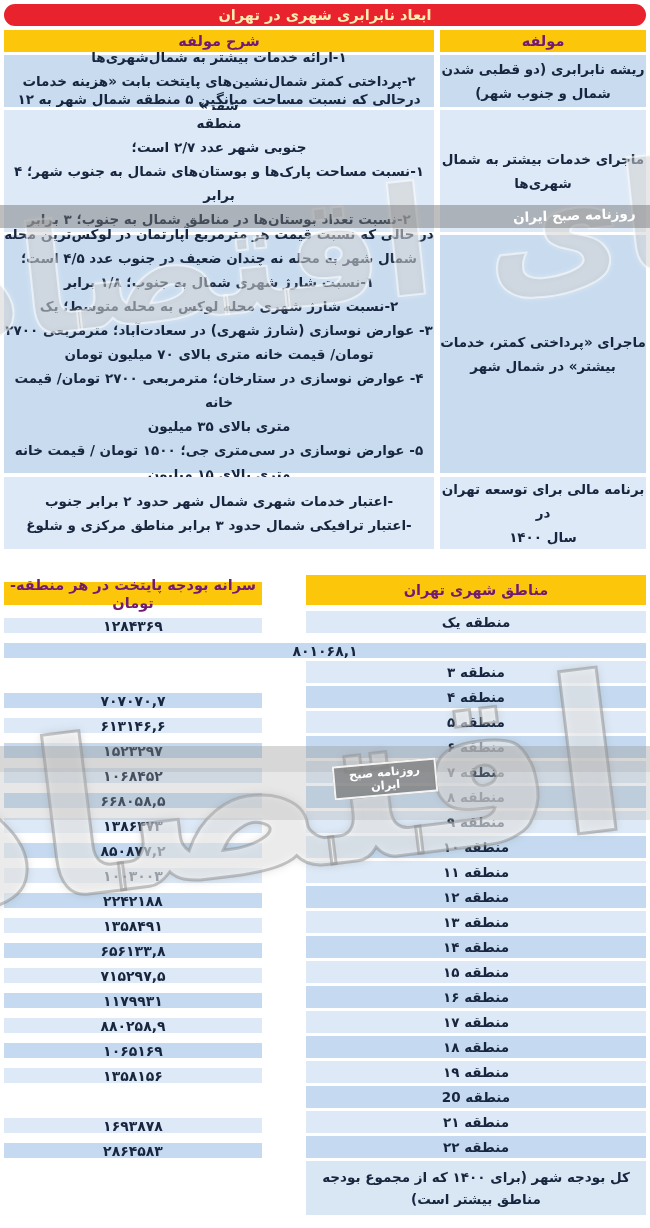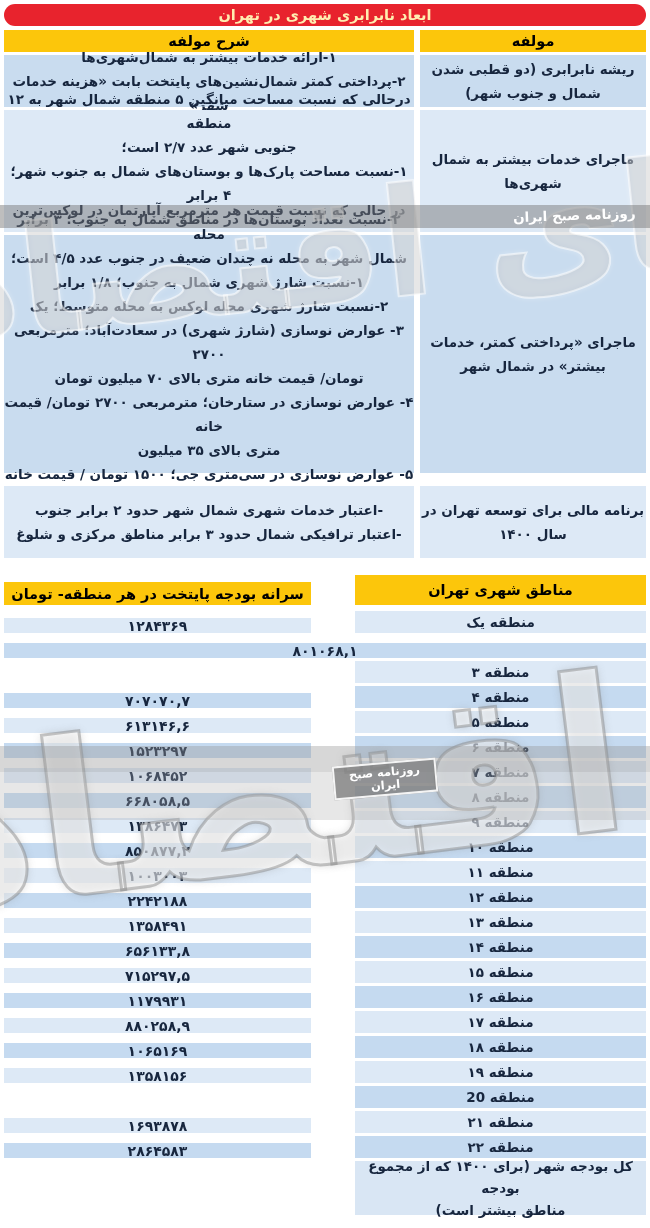--- a/index.html
+++ b/index.html
@@ -20,38 +20,38 @@
     display: flex; align-items: center; justify-content: center;
     margin-bottom: 4px;
     border-radius: 11px;
   }
   .row { display: flex; gap: 6px; margin-bottom: 3px; }
   .cell {
     display: flex; align-items: center; justify-content: center;
     text-align: center; font-weight: bold; color: #17263e;
     white-space: pre-line; font-size: 13.5px; line-height: 24px;
   }
-  .comp { width: 226px; text-align: center; }
+  .comp { width: 206px; text-align: center; }
   .desc { flex: 1; }
 
   .yhead { height: 22px; }
-  .yhead .cell { background: #fcc60b; color: #000000; font-size: 14.5px; line-height: 18px; }
+  .yhead .cell { background: #fcc60b; color: #701a75; font-size: 14.5px; line-height: 18px; }
   .t2 .yhead { height: 30px; margin-bottom: 6px; }
 
   .r1 { height: 52px; }
   .r2 { height: 122px; }
   .r3 { height: 238px; }
-  .r4 { height: 72px; margin-top: 13px; }
+  .r4 { height: 72px; margin-top: 4px; }
 
   .light .cell, .cell.light { background: #dde9f6; }
   .dark  .cell, .cell.dark  { background: #c5daf0; }
   .t1 .r1 .cell, .t1 .r3 .cell { background: #c9dcef; }
   .t1 .r2 .cell, .t1 .r4 .cell { background: #dde9f6; }
 
-  .regioncol { width: 291px; margin-left: 38px; }
+  .regioncol { width: 340px; margin-left: 38px; }
   .valcol { flex: 1; font-size: 14px; margin-top: 7px; }
   .t2row { display: flex; gap: 6px; margin-bottom: 3px; height: 22px; }
   .t2row .cell { line-height: 20px; }
   .total { height: 54px; margin-top: 2px; }
   .total .cell { background: #d9e6f4; line-height: 22px; }
 
   
   .wm { position: absolute; pointer-events: none; z-index: 5; }
   .band1 { top: 205px; left: 0; width: 650px; height: 23px; background: rgba(120,120,120,.48); }
   .band1 span {

